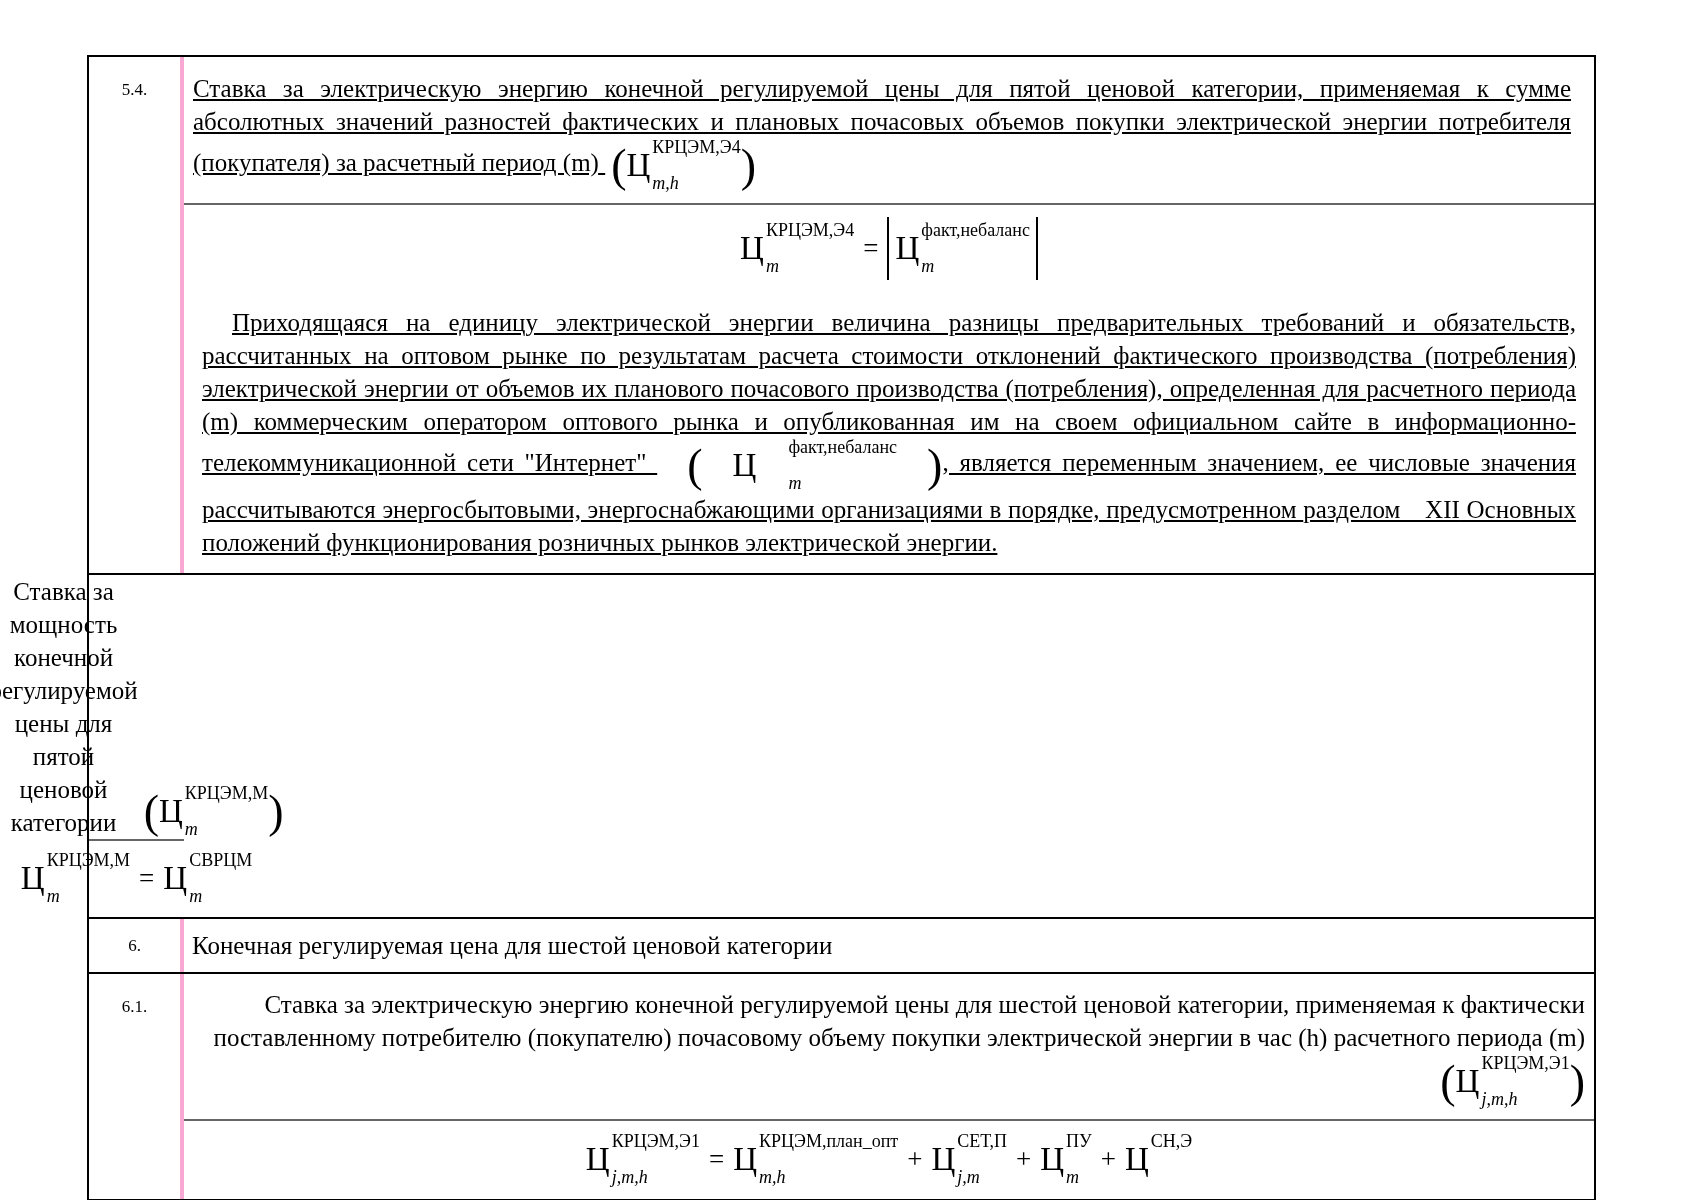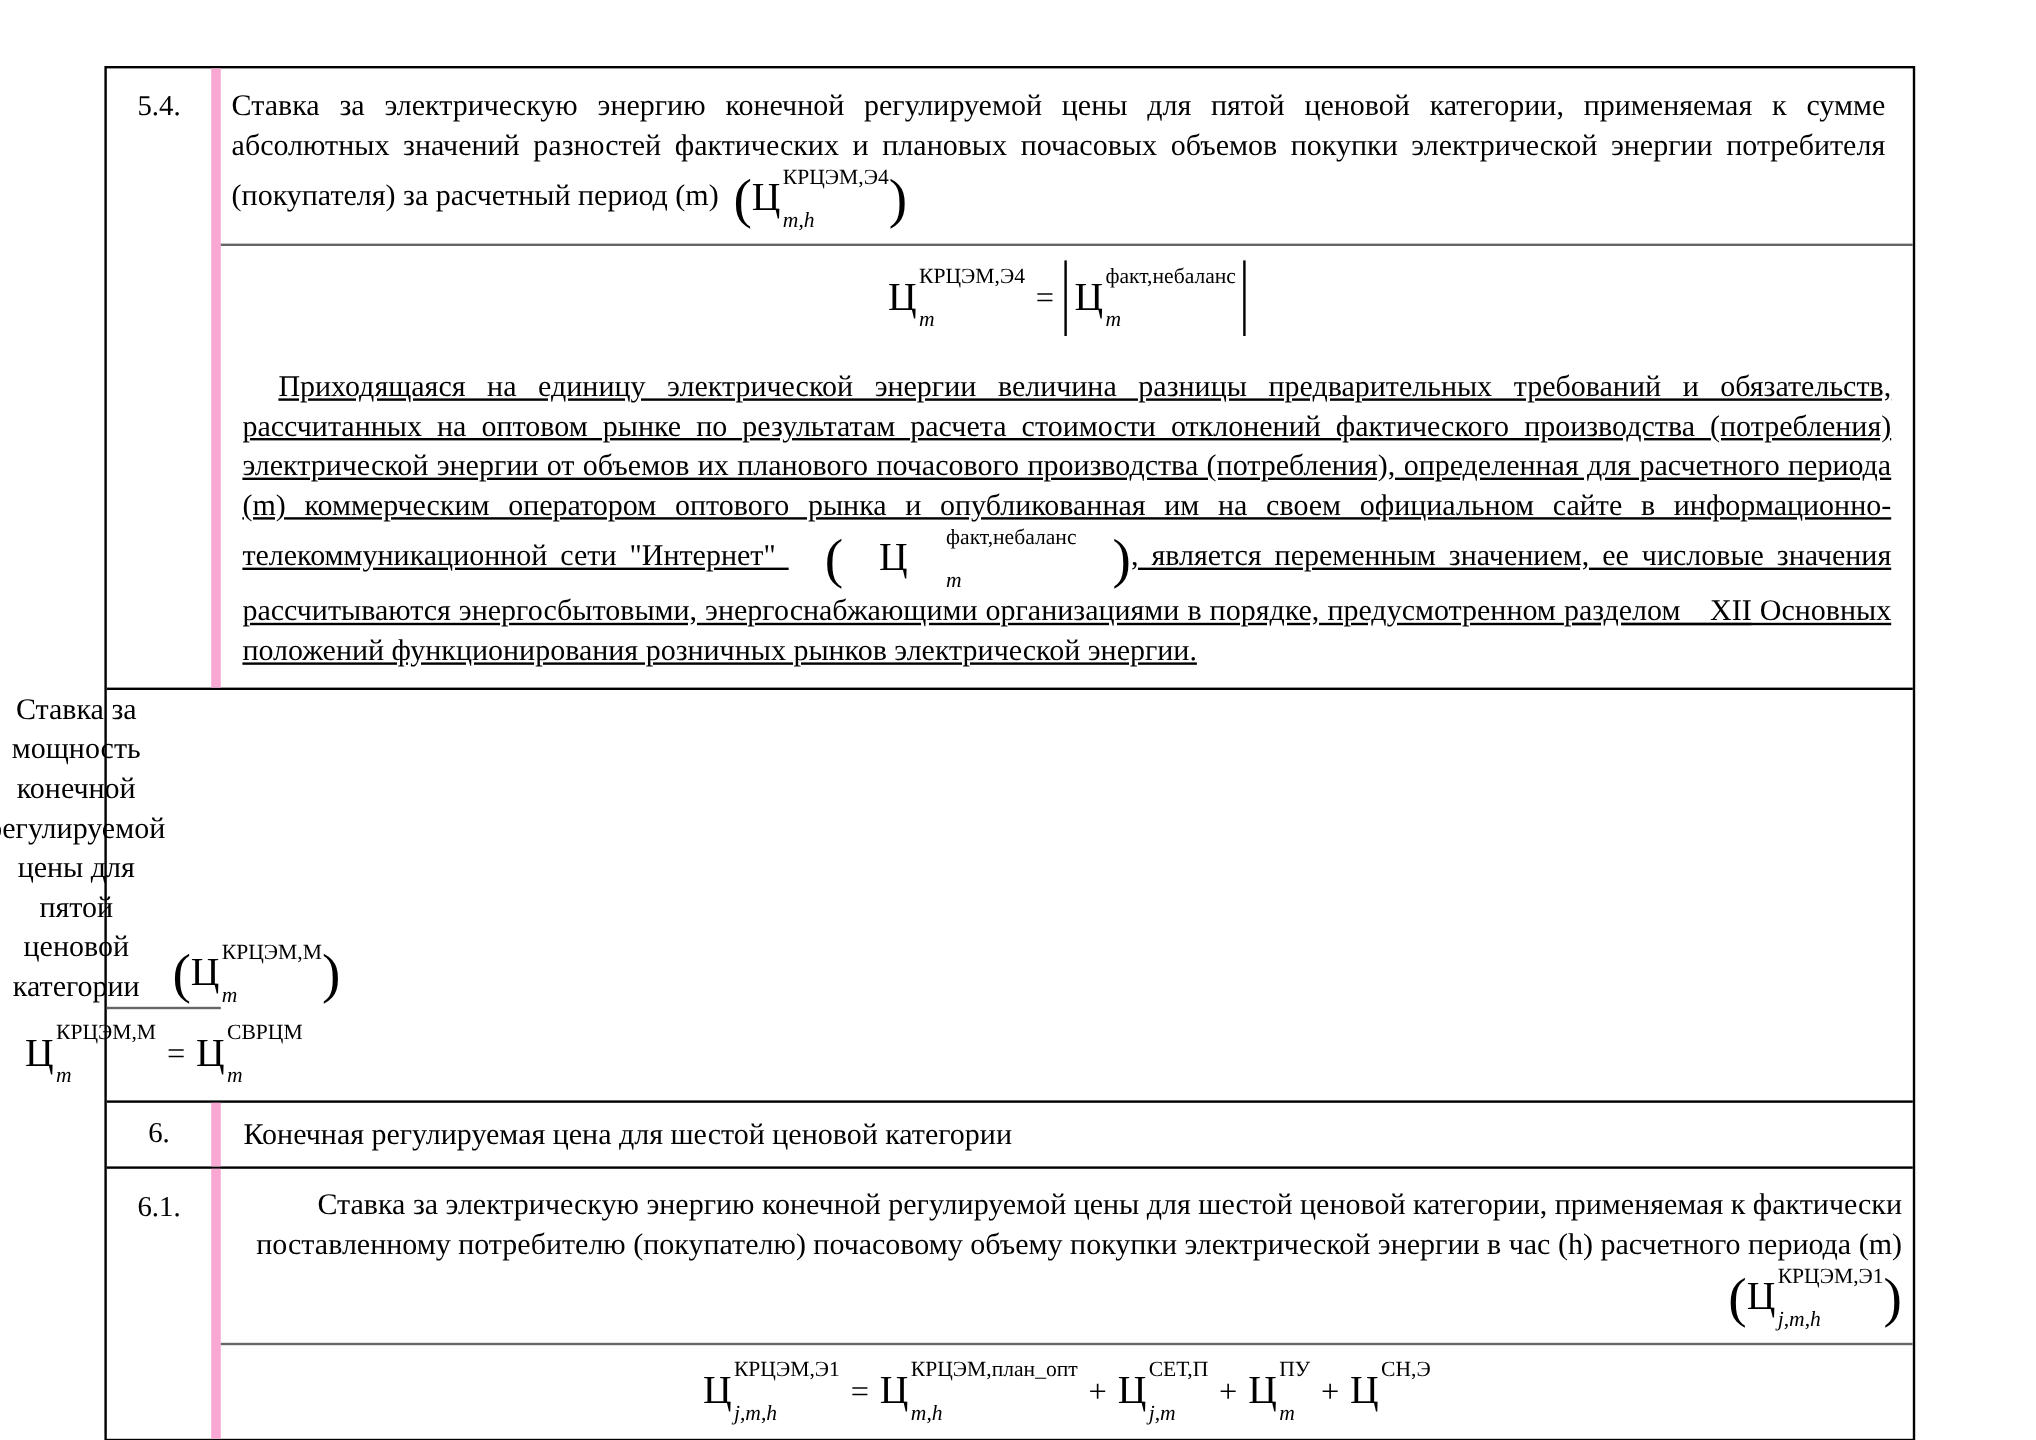--- a/index.html
+++ b/index.html
@@ -11,37 +11,37 @@
   }
   .doc { position: relative; width: 1697px; height: 1200px; overflow: hidden; }
   .tbl {
     position: absolute; left: 87px; top: 55px; width: 1509px;
     border: 2px solid #000;
     font-size: 25px; line-height: 33px;
   }
   .row { display: grid; grid-template-columns: 95px 1fr; border-bottom: 2px solid #000; }
   .row:last-child { border-bottom: none; }
   .numcell {
-    border-right: 8px solid #f9a8d4;
+    border-right: 4px solid #f9a8d4;
     text-align: center;
     padding-top: 16px;
-    font-size: 24px;
+    font-size: 17px;
   }
   .row55 .numcell { padding-top: 48px; }
   .row6 .numcell { display: flex; align-items: center; justify-content: center; padding-top: 0; }
   .content { display: flex; flex-direction: column; }
   .cell { padding: 0 9px; }
   .subdiv { border-bottom: 2px solid #666; }
-  .title54 { padding: 15px 23px 10px 9px; text-align: justify; }
+  .title54 { padding: 15px 23px 10px 9px; text-align: justify; text-decoration: underline; }
   .body54 { padding-bottom: 14px; }
   .fdisplay { text-align: center; padding: 12px 0 0 0; }
   .para { margin: 26px 9px 0 9px; text-align: justify; text-indent: 30px; text-decoration: underline; }
   .title55 { min-height: 104px; display: flex; align-items: flex-end; justify-content: center; text-align: center; }
   .fcell55 { min-height: 76px; display: flex; align-items: center; justify-content: center; }
-  .cell6 { padding: 10px 19px; }
+  .cell6 { padding: 10px 8px; }
   .title61 { padding: 14px 9px 10px 9px; text-align: right; }
   .fcell61 { min-height: 78px; display: flex; align-items: center; justify-content: center; }
 
   
   .math { white-space: nowrap; }
   .msym { display: inline-flex; align-items: center; vertical-align: middle; line-height: 1; }
   .mbase { font-size: 33px; line-height: 1; }
   .mstack { display: inline-flex; flex-direction: column; align-items: flex-start; margin-left: 2px; line-height: 1; }
   .msup { font-size: 18px; line-height: 1.05; }
   .msub { font-size: 18px; font-style: italic; line-height: 1.05; margin-top: 17px; min-height: 19px; }

